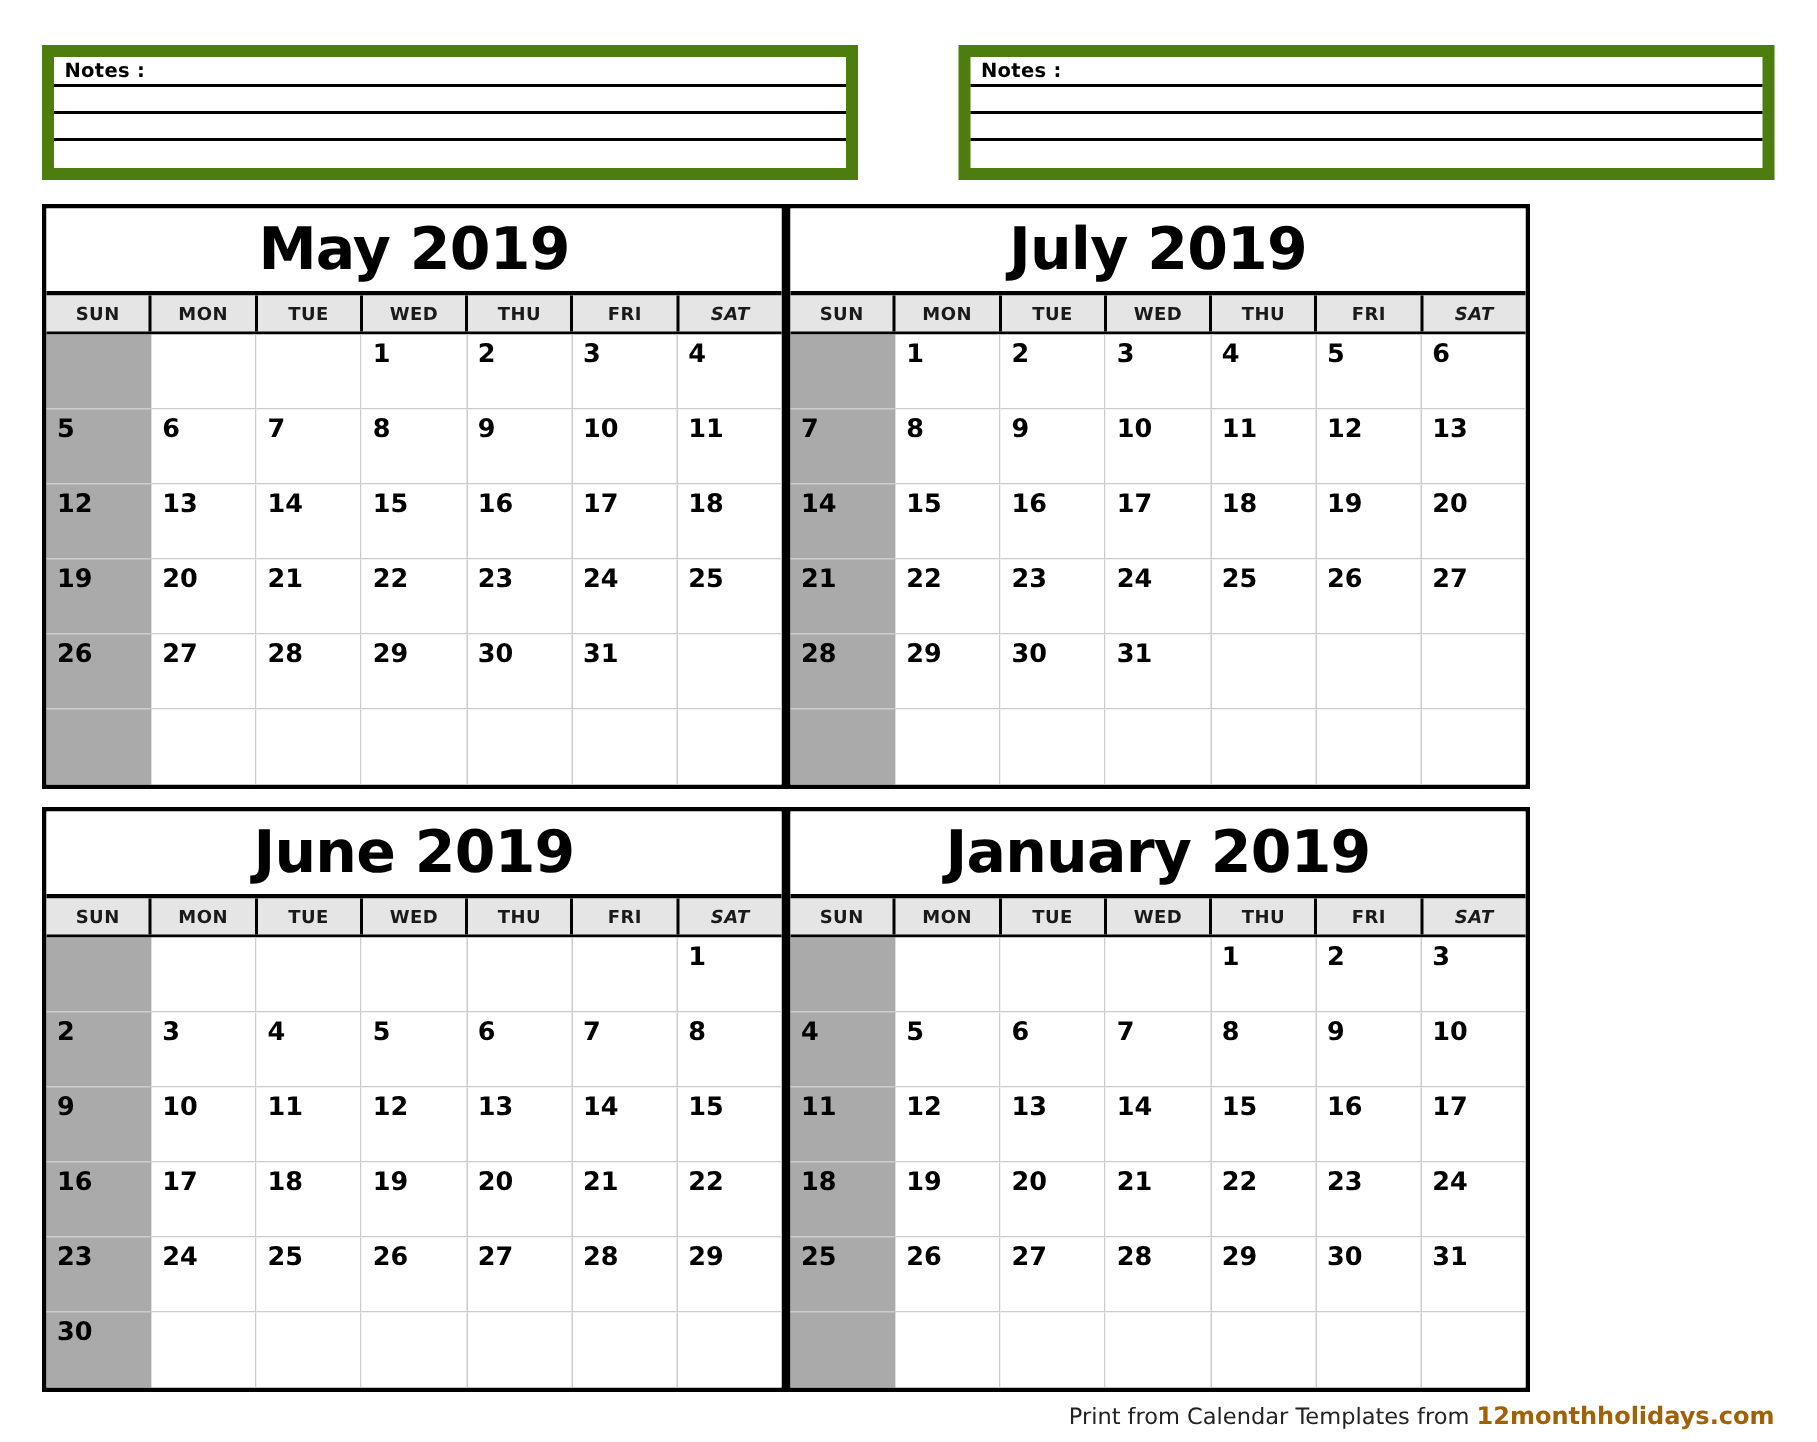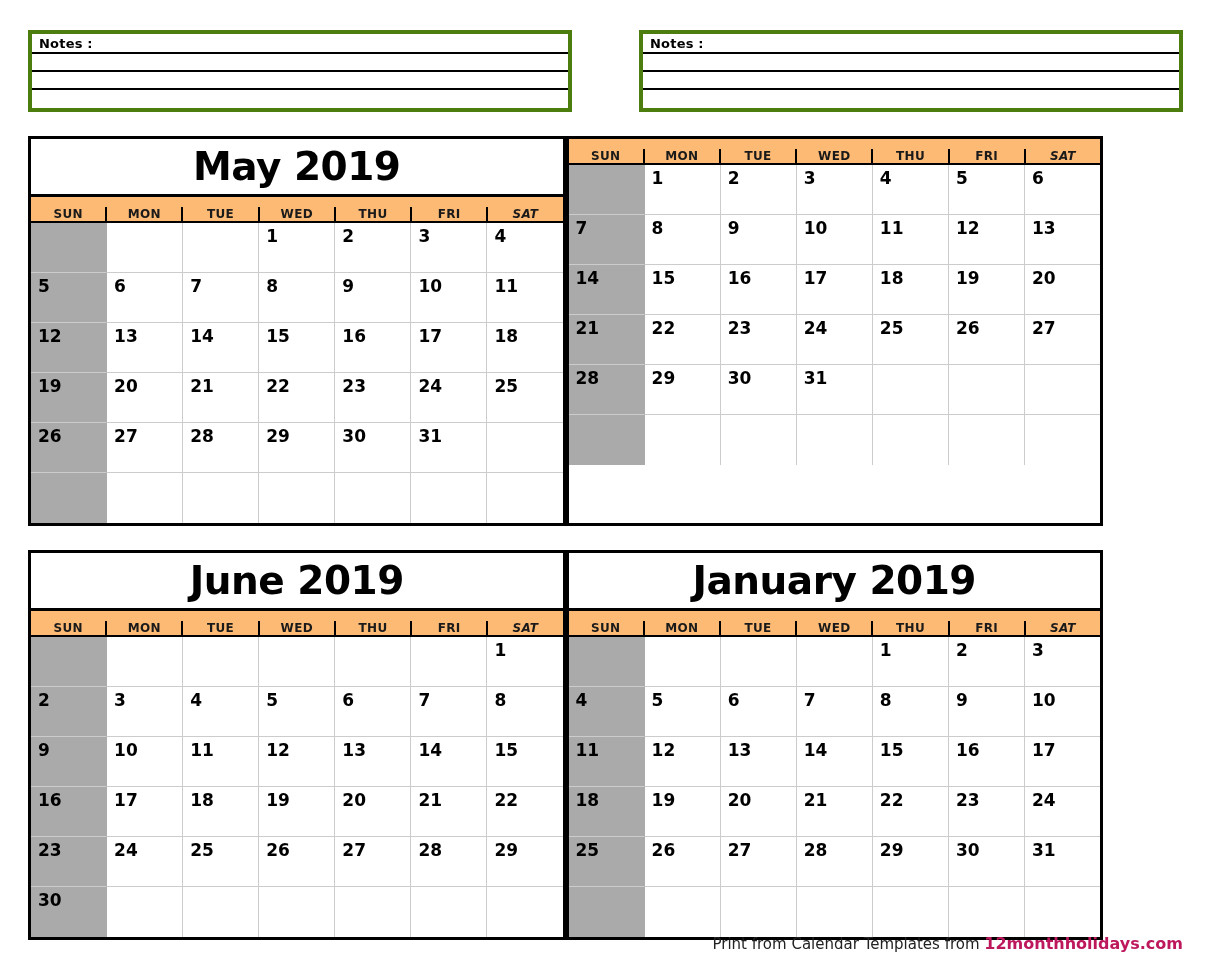--- a/index.html
+++ b/index.html
@@ -28,21 +28,21 @@
     left: 0;
     top: 30px;
     width: 1211px;
     display: flex;
     justify-content: space-between;
     padding: 0 28px;
     box-sizing: border-box;
   }
   .notes-box {
     width: 544px;
-    border: 4px solid #4d7c0f;
+    border: 8px solid #4d7c0f;
     box-sizing: border-box;
     background: #ffffff;
   }
   .notes-header {
     height: 20px;
     border-bottom: 2px solid #000000;
     display: flex;
     align-items: center;
     padding-left: 7px;
     box-sizing: border-box;
@@ -61,28 +61,28 @@
   }
   .notes-line.last {
     border-bottom: none;
   }
 
   
   .cal-grid {
     position: absolute;
     left: 28px;
     top: 136px;
-    width: 1075px;
+    width: 992px;
   }
   .cal-band {
     display: flex;
     justify-content: space-between;
   }
   .cal-band.second {
-    margin-top: 24px;
+    margin-top: 12px;
   }
   .calendar {
     width: 566px;
     border: 3px solid #000000;
     box-sizing: border-box;
     background: #ffffff;
   }
 
   .cal-title-bar {
     height: 55px;
@@ -96,23 +96,22 @@
     font-size: 39px;
     font-weight: bold;
     color: #000000;
     line-height: 1;
     letter-spacing: -0.5px;
   }
 
   .cal-weekdays {
     display: flex;
     height: 24px;
-    background: #fdba74;
+    background: #e5e5e5;
     border-bottom: 2px solid #000000;
-    align-items: flex-end;
   }
   .weekday {
     flex: 1 1 0;
     display: flex;
     align-items: center;
     justify-content: center;
     font-size: 12px;
     font-weight: bold;
     color: #1a1a1a;
     border-right: 2px solid #000000;
@@ -152,21 +151,21 @@
   .footer {
     position: absolute;
     right: 28px;
     top: 934px;
     font-size: 15px;
     color: #222222;
     white-space: nowrap;
   }
   .footer-site {
     font-weight: bold;
-    color: #be185d;
+    color: #a16207;
     font-size: 16px;
   }
 </style>
 </head>
 <body>
 
 <div class="page">
 
   <div class="notes-row">
     <div class="notes-box">
@@ -254,20 +253,23 @@
               <div class="day-cell"></div>
               <div class="day-cell"></div>
               <div class="day-cell"></div>
               <div class="day-cell"></div>
               <div class="day-cell"></div>
               <div class="day-cell"></div>
             </div>
           </div>
         </div>
       <div class="calendar">
+          <div class="cal-title-bar">
+            <div class="cal-title">July 2019</div>
+          </div>
           <div class="cal-weekdays">
             <div class="weekday">SUN</div>
             <div class="weekday">MON</div>
             <div class="weekday">TUE</div>
             <div class="weekday">WED</div>
             <div class="weekday">THU</div>
             <div class="weekday">FRI</div>
             <div class="weekday">SAT</div>
           </div>
           <div class="cal-body">

